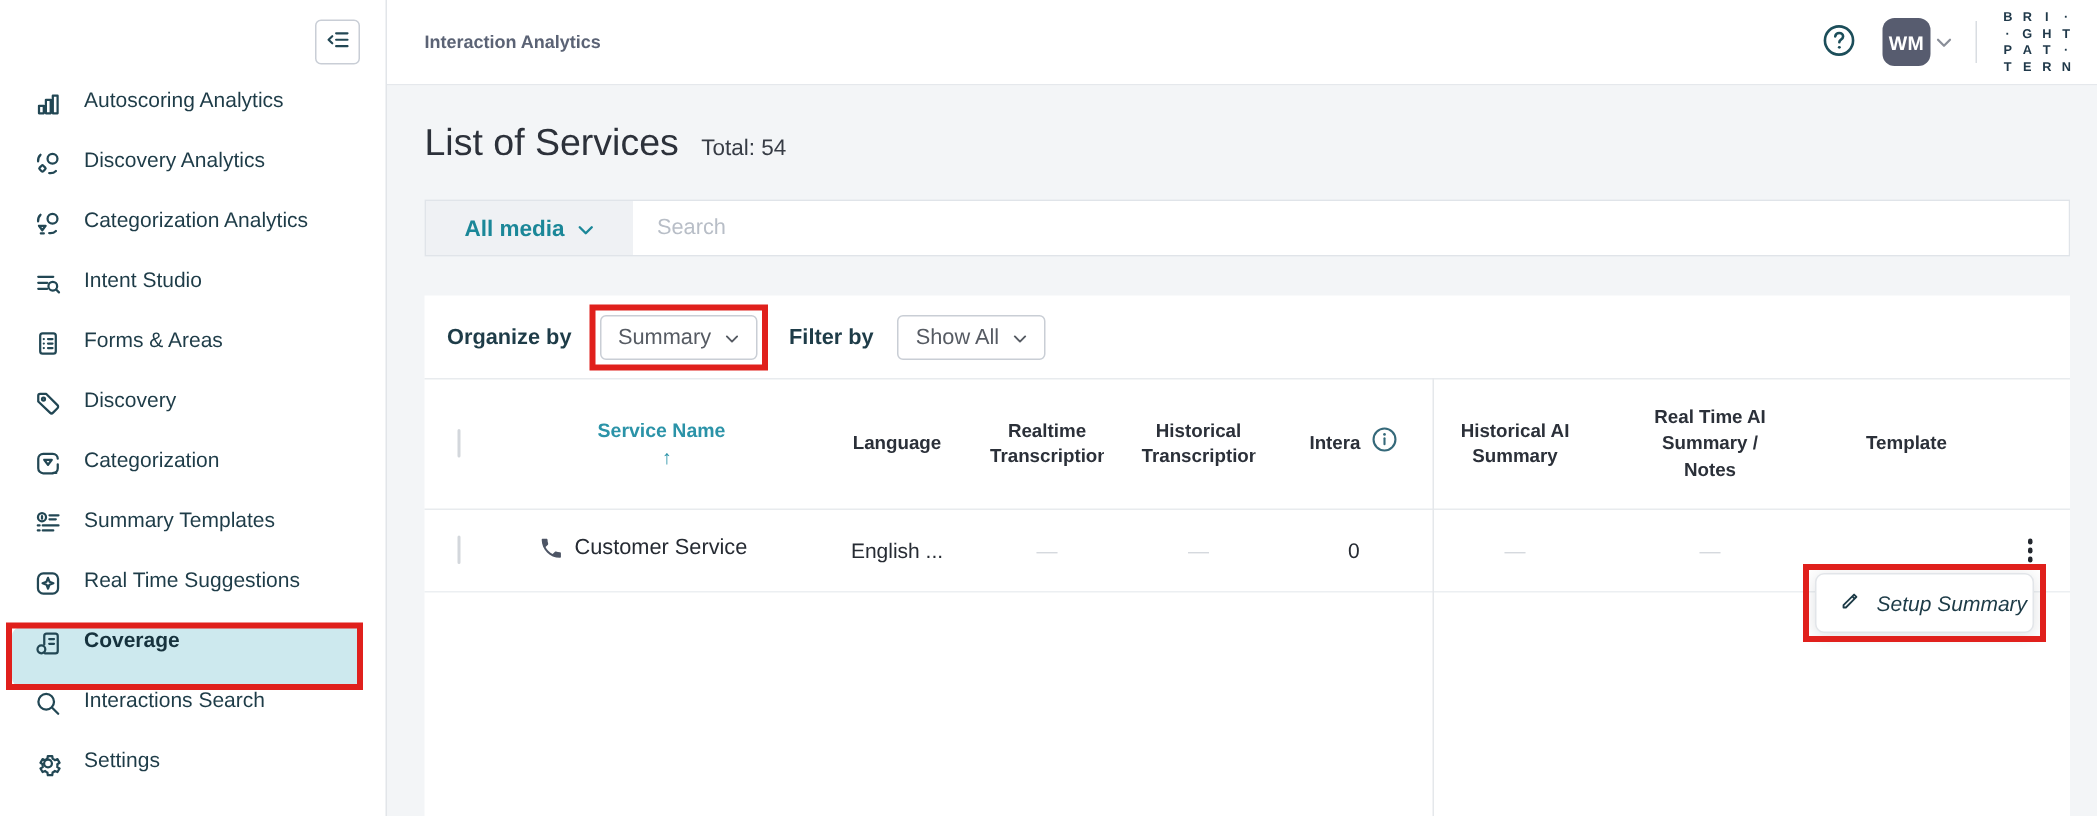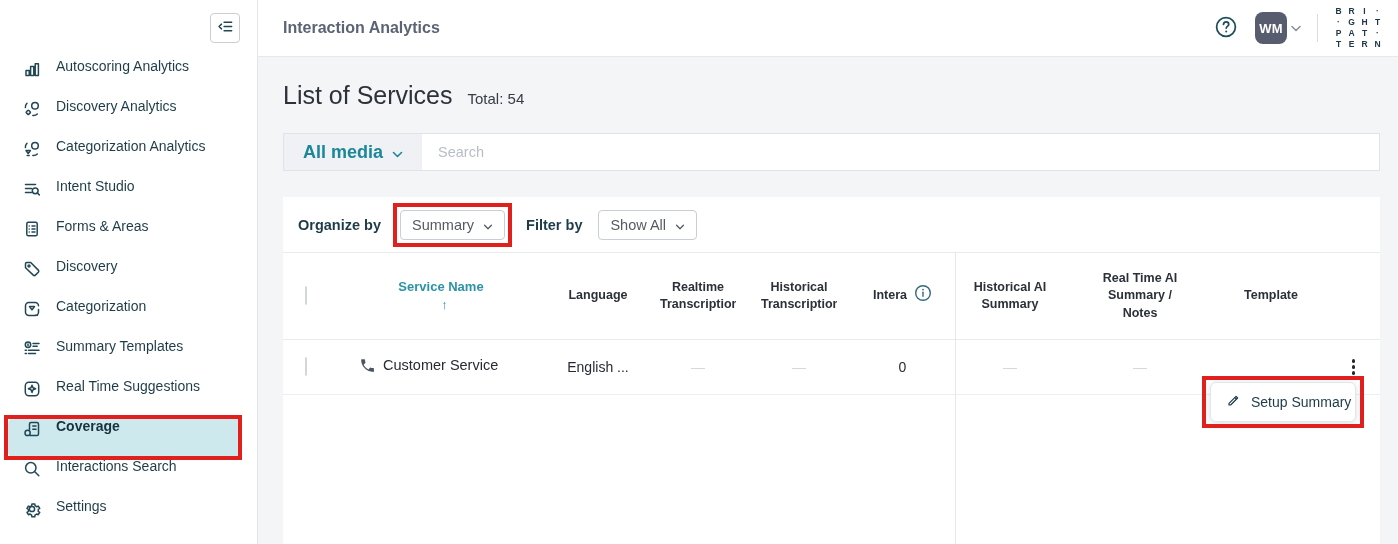--- a/index.html
+++ b/index.html
@@ -14,39 +14,39 @@
   .menu-item { height:40px; display:flex; align-items:flex-start; padding-left:21px; cursor:pointer; }
   .menu-item .mi-icon { width:22px; height:22px; display:flex; align-items:center; justify-content:center; flex:0 0 22px; }
   .menu-item .mi-label { margin-left:13px; font-size:14px; color:#1e3c48; white-space:nowrap; }
   .menu-item.active { background:#cde9ee; border-radius:6px; margin:0 16px 0 8px; padding-left:13px; }
   .menu-item.active .mi-label { font-weight:700; color:#16323d; }
   .icn { stroke:#224754; fill:none; stroke-width:1.5; stroke-linecap:round; stroke-linejoin:round; }
 
   
   .main { position:absolute; left:258px; top:0; right:0; bottom:0; }
   .topbar { position:absolute; left:0; top:0; right:0; height:57px; background:#fff; border-bottom:1px solid #e5e8ec; display:flex; align-items:center; }
-  .topbar-title { margin-left:25px; font-size:16px; font-weight:700; color:#5b6375; }
+  .topbar-title { margin-left:25px; font-size:12px; font-weight:700; color:#5b6375; }
   .topbar-right { margin-left:auto; display:flex; align-items:center; height:57px; padding-right:6px; }
   .help-btn { width:26px; height:26px; background:none; border:none; cursor:pointer; display:flex; align-items:center; justify-content:center; }
   .avatar-group { display:flex; align-items:center; margin-left:16px; cursor:pointer; }
   .avatar { width:32px; height:32px; border-radius:8px; background:#575c6f; color:#fff; font-size:13px; font-weight:700; display:flex; align-items:center; justify-content:center; letter-spacing:.3px; }
   .avatar-chevron { margin-left:4px; display:flex; }
   .tb-divider { width:1px; height:28px; background:#d9dde2; margin:0 14px 0 16px; }
   .logo { display:grid; grid-template-columns:repeat(4,13px); grid-auto-rows:11px; margin-right:8px; }
   .logo span { font-size:8.5px; font-weight:700; color:#20394a; text-align:center; line-height:11px; }
 
   
   .content { position:absolute; left:0; top:57px; right:0; bottom:0; background:#f3f5f7; }
   .page-head { position:absolute; left:25px; top:24px; display:flex; align-items:baseline; }
   .page-title { font-size:25px; color:#2c313a; }
   .page-total { margin-left:15px; font-size:15px; color:#373c45; }
 
   .searchbar { position:absolute; left:25px; top:76px; width:1097px; height:38px; display:flex; border:1px solid #e0e4e9; background:#fff; }
   .media-dd { width:138px; background:#eff1f4; border:none; display:flex; align-items:center; justify-content:center; gap:9px; cursor:pointer; }
-  .media-dd span { font-size:18px; font-weight:700; color:#1b8798; }
+  .media-dd span { font-size:15px; font-weight:700; color:#1b8798; }
   .search-input { flex:1; border:none; outline:none; padding-left:16px; font-size:14.5px; color:#333; font-family:inherit; background:#fff; }
   .search-input::placeholder { color:#b8bec7; }
 
   .card { position:absolute; left:25px; top:140px; width:1097px; bottom:0; background:#fff; }
   .toolbar { height:55px; display:flex; align-items:center; padding-left:15px; }
   .tb-label { font-size:14.5px; font-weight:700; color:#1e3c48; }
   .ann-wrap { display:inline-flex; border:4px solid #e0201c; padding:3px; margin-left:12px; margin-right:10px; }
   .dd { display:inline-flex; align-items:center; gap:9px; padding:6px 11px; background:#fff; border:1px solid #c9ced5; border-radius:4px; font-size:14.5px; color:#565b63; font-family:inherit; cursor:pointer; white-space:nowrap; }
   .lbl2 { margin-left:4px; }
   .dd2 { margin-left:16px; }
@@ -66,21 +66,21 @@
   .trow { height:55px; border-bottom:1px solid #eceff2; }
   .td { font-size:14px; color:#262b33; text-align:center; }
   .td-service { display:flex; padding-left:36px; text-align:left; }
   .td-service .svc-name { margin-left:7px; font-size:14.5px; }
   .dash { color:#d5d9de; font-size:14px; }
   .kebab { width:26px; height:26px; margin:0 auto; background:none; border:none; cursor:pointer; display:flex; flex-direction:column; align-items:center; justify-content:center; gap:2.5px; }
   .kebab i { width:3.5px; height:3.5px; border-radius:50%; background:#23272e; }
   .vdivider { position:absolute; left:672px; top:55px; bottom:0; width:1px; background:#e5e8eb; }
 
   
-  .popup { position:absolute; left:1210px; top:382px; width:146px; height:40px; background:#fff; border:1px solid #e2e5e9; border-radius:6px; box-shadow:0 2px 10px rgba(30,40,60,.14); display:flex; align-items:center; padding-left:14px; gap:10px; z-index:5; cursor:pointer; }
+  .popup { position:absolute; left:1210px; top:382px; width:146px; height:40px; background:#fff; border:1px solid #e2e5e9; border-radius:6px; box-shadow:0 2px 10px rgba(30,40,60,.14); display:flex; align-items:center; padding-left:14px; gap:10px; z-index:5; cursor:pointer;font-style:italic; }
   .popup span { font-size:14px; color:#1d3b47; }
   .ann { position:absolute; border:4px solid #e0201c; pointer-events:none; z-index:6; }
   .ann-coverage { left:4px; top:415px; width:238px; height:45px; }
   .ann-setup { left:1202px; top:376px; width:162px; height:52px; }
 </style>
 </head>
 <body>
 
 <div class="app">
 

